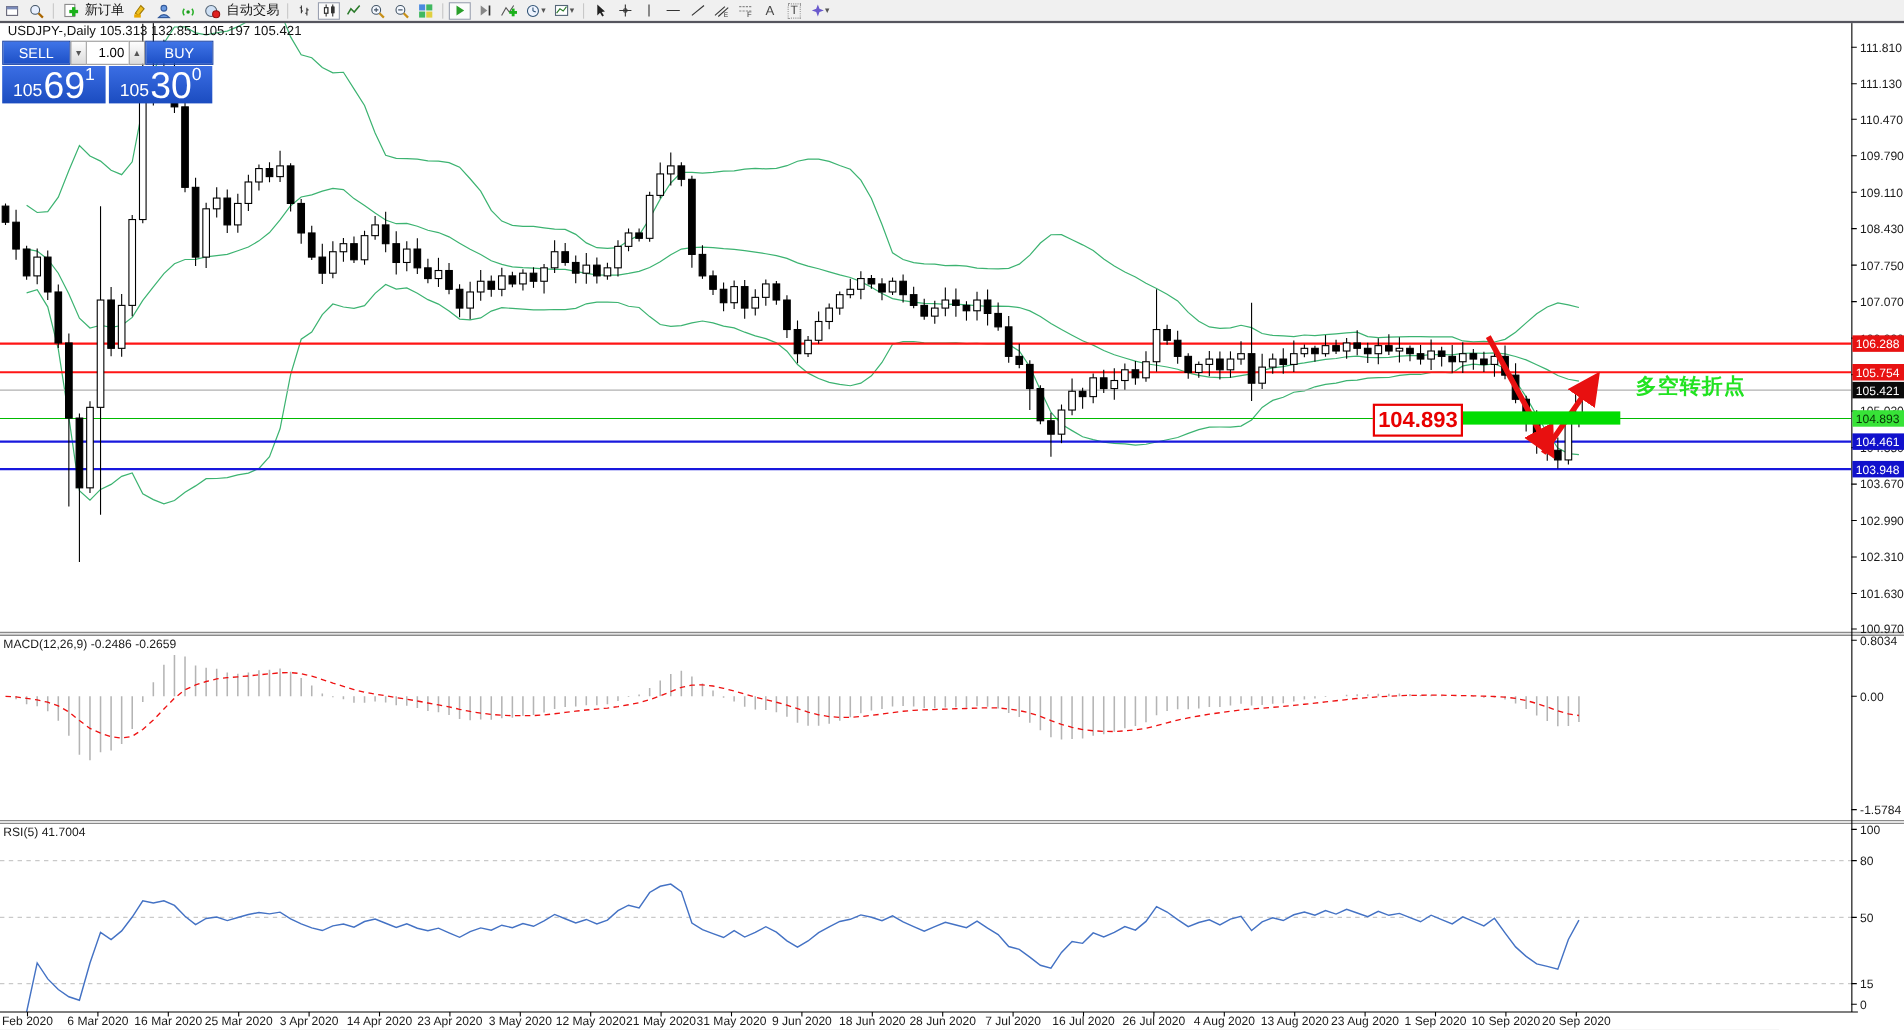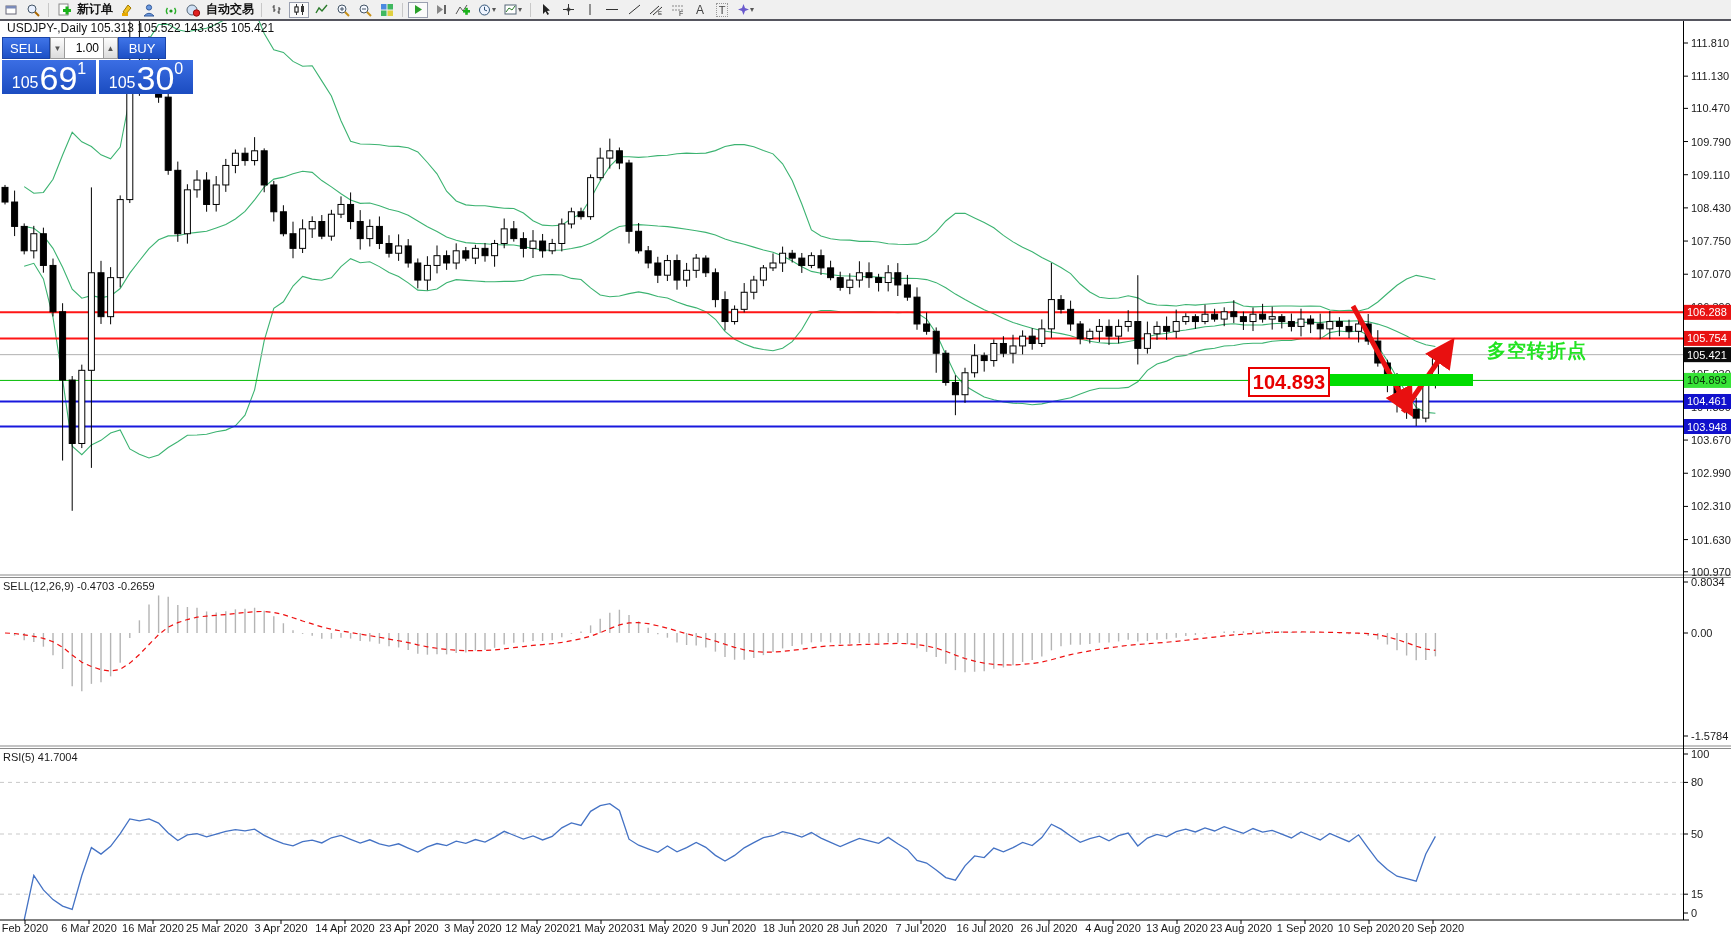--- a/index.html
+++ b/index.html
@@ -6,31 +6,31 @@
     font-family:"Liberation Sans",sans-serif;}
   #stage{position:absolute;left:0;top:0;width:1731px;height:936px;}
   #chart-svg{position:absolute;left:0;top:0;}
   
   #toolbar{position:absolute;left:0;top:0;width:1731px;height:19px;background:#f0f0f0;
     border-bottom:2px solid #55555e;display:flex;align-items:center;font-size:11px;color:#222;z-index:30;}
   .tbtn{height:16px;min-width:20px;display:inline-flex;align-items:center;justify-content:center;
     margin:0 1px;border:1px solid transparent;box-sizing:border-box;padding:0 2px;}
   .tbtn.pressed{border:1px solid #9aa0b0;background:#fbfbfb;}
   .tsep{width:1px;height:14px;background:#c8c8c8;margin:0 4px;}
-  .tlabel{font-size:12px;color:#111;margin:0 3px 0 1px;white-space:nowrap;font-weight:bold;}
+  .tlabel{font-size:12px;color:#111;margin:0 3px 0 1px;white-space:nowrap;}
   .tf{margin-right:14px;color:#333;font-size:11px;padding:1px 4px;border:1px solid transparent;}
   .tf.pressed{border:1px solid #a0a6b4;background:#fdfdfd;}
   #tf-group{position:absolute;left:872px;top:1px;display:flex;align-items:center;}
   #tb-right{position:absolute;right:3px;top:1px;display:flex;align-items:center;}
   
   #chart-title{position:absolute;left:7px;top:21px;font-size:12px;color:#111;z-index:20;white-space:nowrap;}
   
   #trade-panel{position:absolute;left:2px;top:37px;width:192px;z-index:25;}
   #tp-row1{display:flex;height:22px;}
-  .tp-btn{width:48px;background:linear-gradient(#3f74e8,#1d50c6);color:#fff;font-size:13px;
+  .tp-btn{width:62px;background:linear-gradient(#3f74e8,#1d50c6);color:#fff;font-size:13px;
     display:flex;align-items:center;justify-content:center;border:1px solid #1a44a8;box-sizing:border-box;}
   .spin{width:15px;background:linear-gradient(#fdfdfd,#dcdcdc);border:1px solid #9b9b9b;color:#555;
     font-size:8px;display:flex;align-items:center;justify-content:center;box-sizing:border-box;}
   #vol-field{width:38px;background:#fff;border:1px solid #9b9b9b;border-left:none;border-right:none;
     font-size:12px;color:#000;display:flex;align-items:center;justify-content:flex-end;padding-right:4px;box-sizing:border-box;text-align:right;}
   #tp-row2{display:flex;margin-top:1px;}
   .q-box{width:94px;height:34px;background:linear-gradient(#3b6ee4,#1b4cc0);color:#fff;
     display:flex;align-items:flex-end;justify-content:center;padding-bottom:1px;box-sizing:border-box;}
   .q-box+.q-box{margin-left:3px;}
   .q-small{font-size:16px;line-height:20px;margin-right:1px;}
@@ -877,21 +877,21 @@
         </svg>
       </span>
     <span class="tbtn">
         <svg width="16" height="14">
           <ellipse cx="7" cy="6" rx="6" ry="4.4" fill="#eee" stroke="#999"></ellipse>
           <path d="M4 9.5 L3 13 L7.5 10" fill="#eee" stroke="#999"></path>
         </svg>
       </span>
   </div>
 
-  <div id="chart-title">USDJPY-,Daily  105.313 105.522 143.835 105.421</div>
+  <div id="chart-title">USDJPY-,Daily  105.313 132.851 105.197 105.421</div>
 
   <div id="trade-panel">
     <div id="tp-row1">
       <div class="tp-btn">SELL</div>
       <div class="spin">▼</div>
       <div id="vol-field">1.00</div>
       <div class="spin">▲</div>
       <div class="tp-btn">BUY</div>
     </div>
     <div id="tp-row2">
@@ -902,21 +902,21 @@
       </div>
       <div class="q-box">
         <span class="q-small">105</span>
           <span class="q-big">30</span>
           <span class="q-sup">0</span>
       </div>
     </div>
   </div>
 
   <div class="pane-label" style="top:580px">
-    <span>SELL(12,26,9)</span> <span>-0.4703</span> <span>-0.2659</span>
+    <span>MACD(12,26,9)</span> <span>-0.2486</span> <span>-0.2659</span>
   </div>
   <div class="pane-label" style="top:751px">
     <span>RSI(5)</span> <span>41.7004</span>
   </div>
 
   <div id="level-box" style="left: 1248px; top: 367px; width: 78px; height: 26px;">104.893</div>
   <div id="green-bar" style="left: 1330px; top: 374px; width: 143px; height: 12px; background: rgb(0, 221, 0);"></div>
   <div id="turning-text" style="left: 1487px; top: 338px;">多空转折点</div>
 
 </div>

